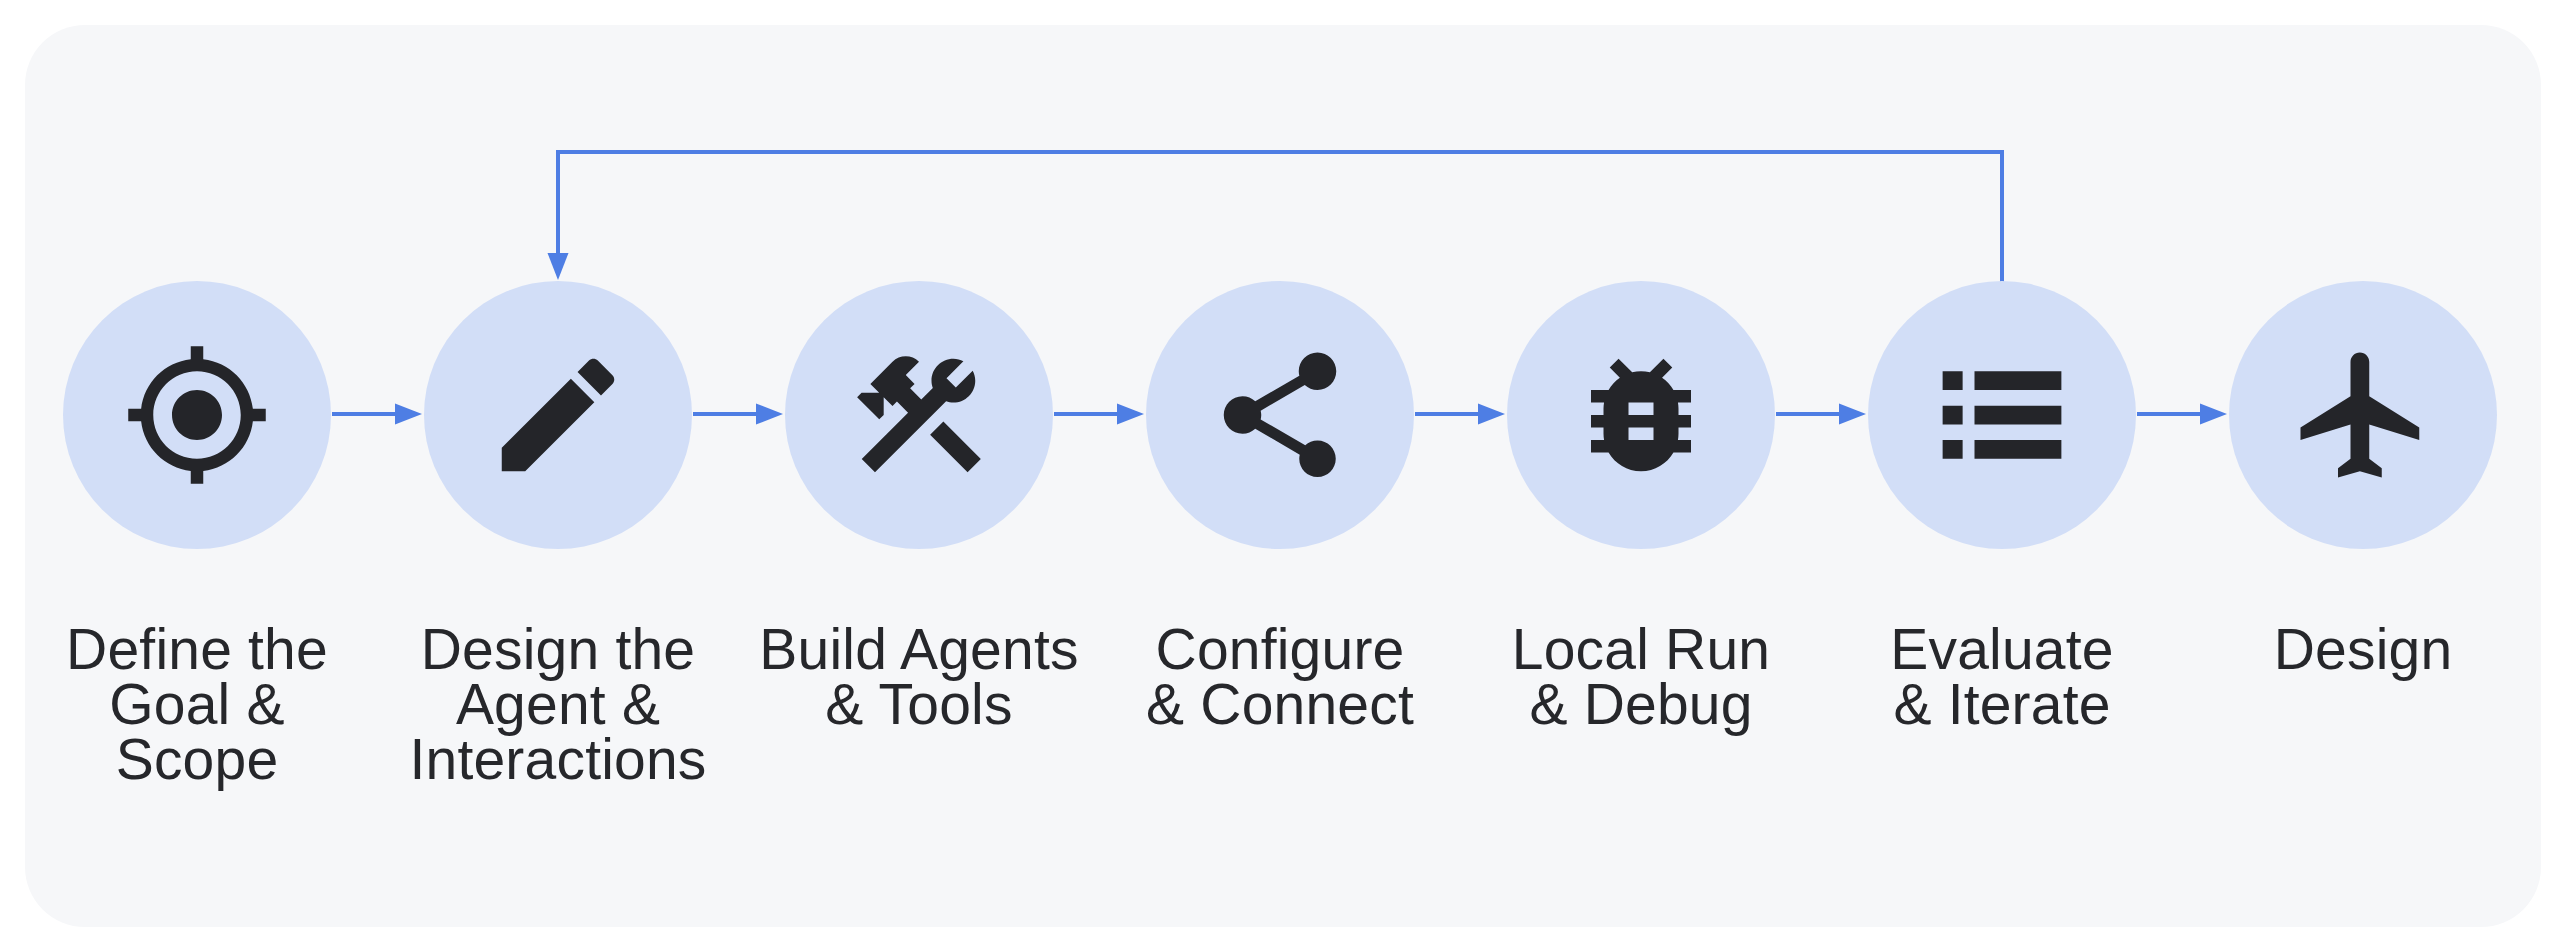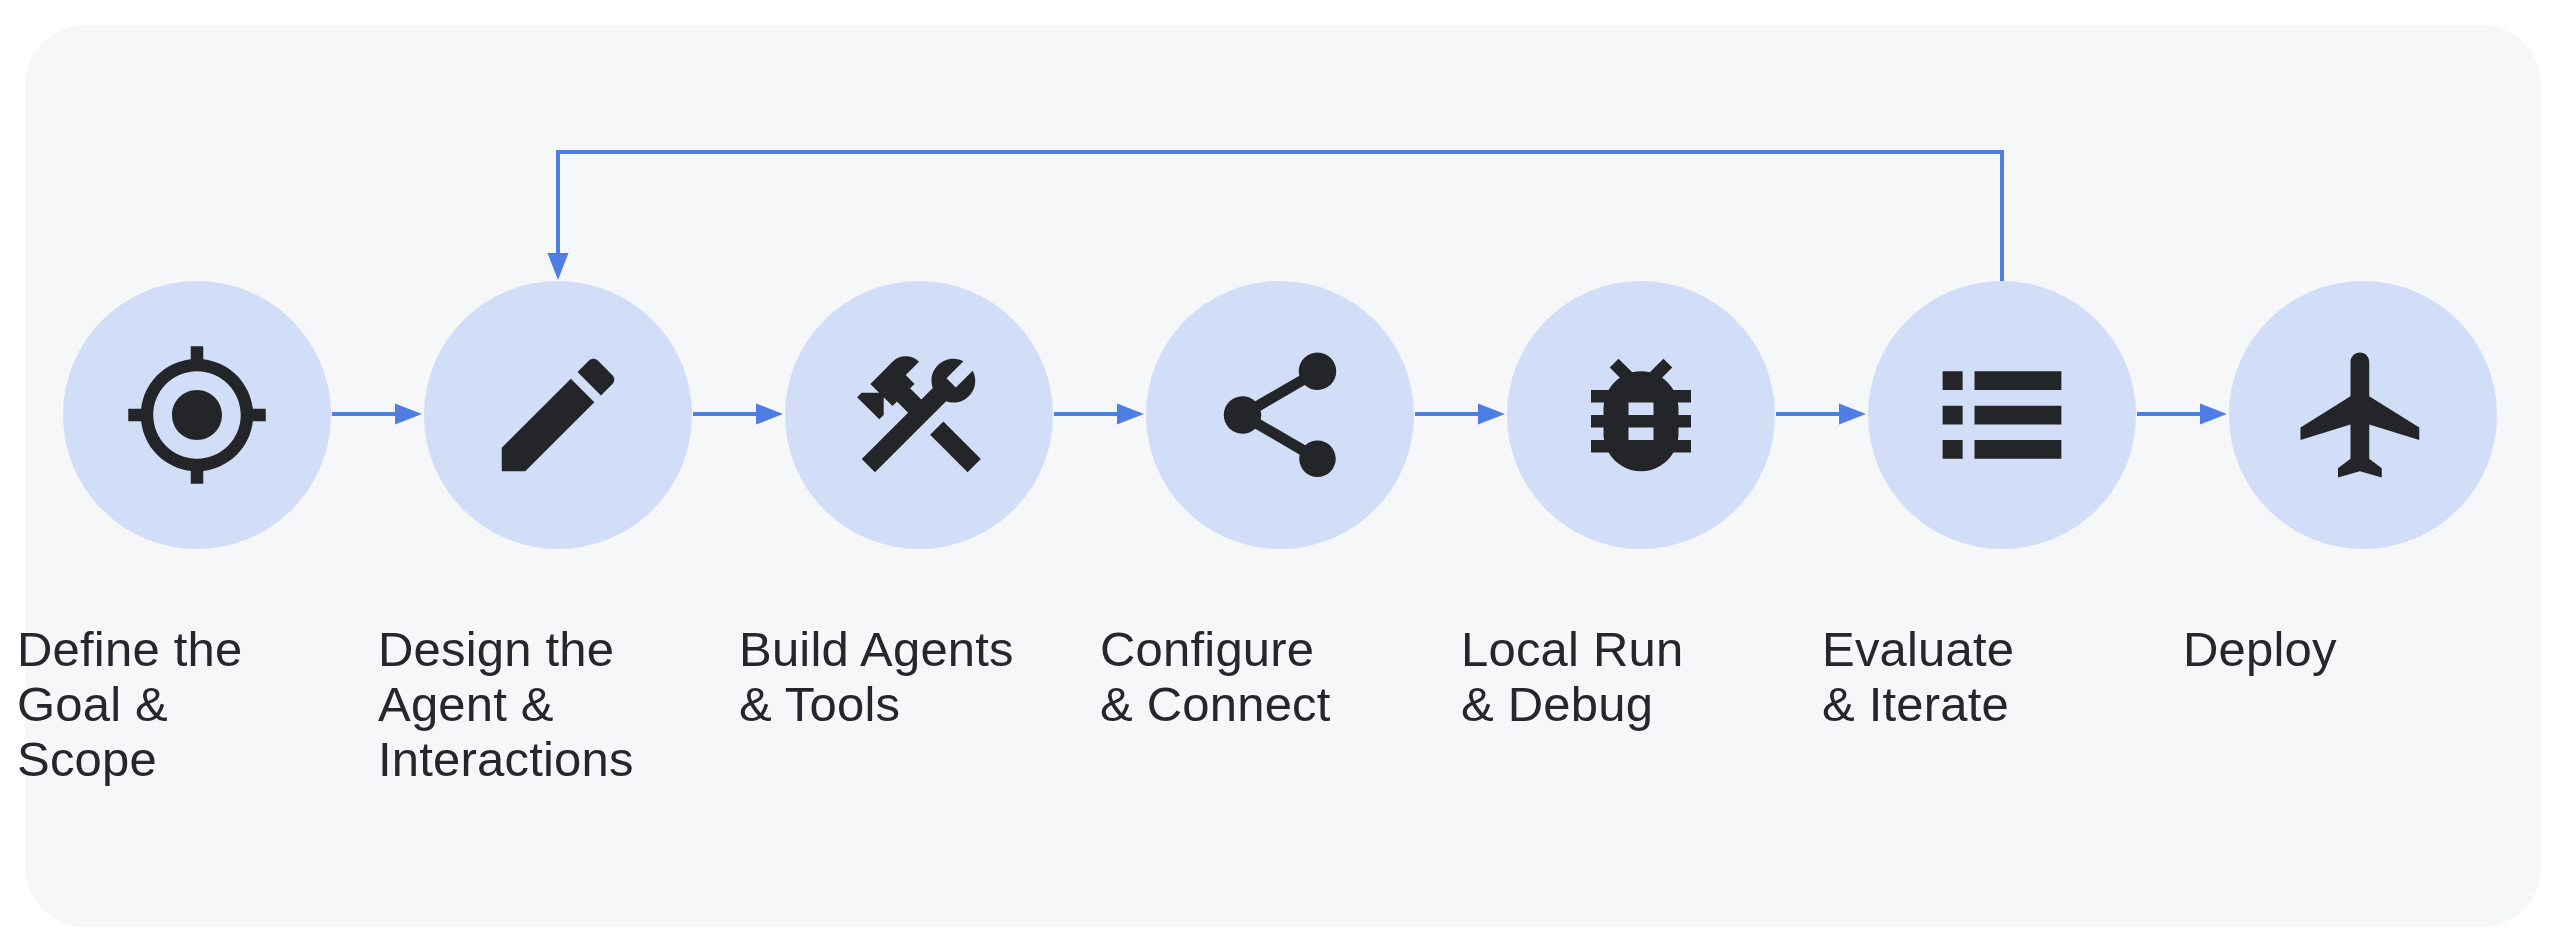--- a/index.html
+++ b/index.html
@@ -35,21 +35,22 @@
   .node{position:absolute;top:281px;width:0;height:0;}
   .bubble{
     position:absolute;left:-134px;top:0;
     width:268px;height:268px;border-radius:50%;
     background:var(--node-fill);
     display:flex;align-items:center;justify-content:center;
   }
   .bubble svg{width:150px;height:150px;fill:var(--icon-color);}
   .label{
     position:absolute;left:-180px;top:341px;width:360px;
-    font-size:49px;line-height:55px;font-weight:400;
+    text-align:center;
+    font-size:57px;line-height:55px;font-weight:400;
     color:var(--label-color);
     white-space:pre-line;
     letter-spacing:0.2px;
   }
 </style>
 </head>
 <body>
 
 <div class="canvas">
   <div class="panel"></div>
@@ -125,16 +126,16 @@
         </div>
         <div class="label">Evaluate
 &amp; Iterate</div>
       </div>
       <div class="node" style="left: 2363px;">
         <div class="bubble">
           <svg viewBox="0 0 24 24">
             <path d="M21 16v-2l-8-5V3.5c0-.83-.67-1.5-1.5-1.5S10 2.67 10 3.5V9l-8 5v2l8-2.5V19l-2 1.5V22l3.5-1 3.5 1v-1.5L13 19v-5.5l8 2.5z"></path>
           </svg>
         </div>
-        <div class="label">Deploy</div>
+        <div class="label">Design</div>
       </div>
     </div>
 </div>
 
 </body></html>

